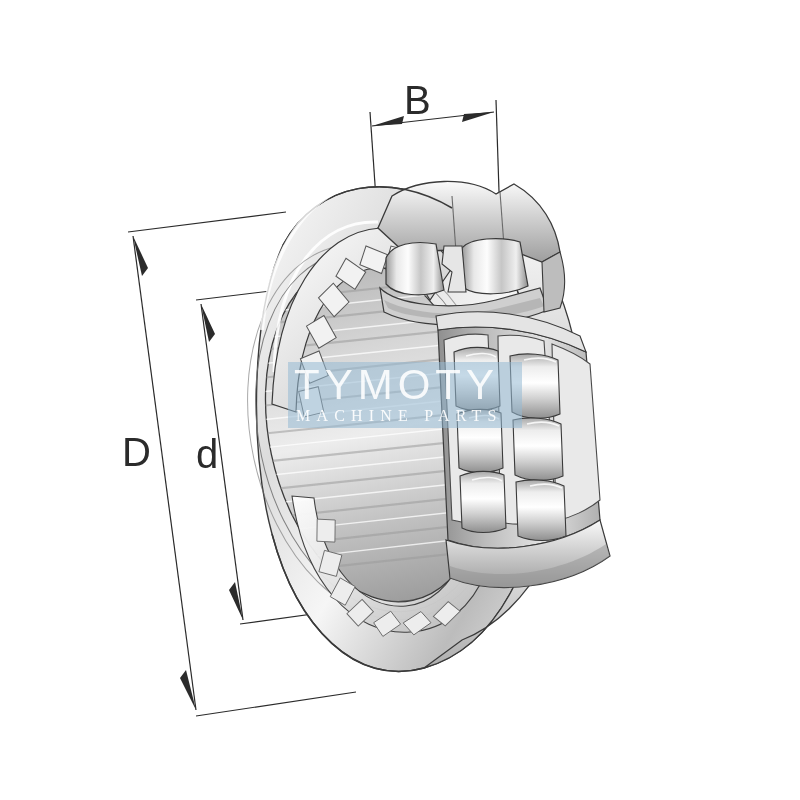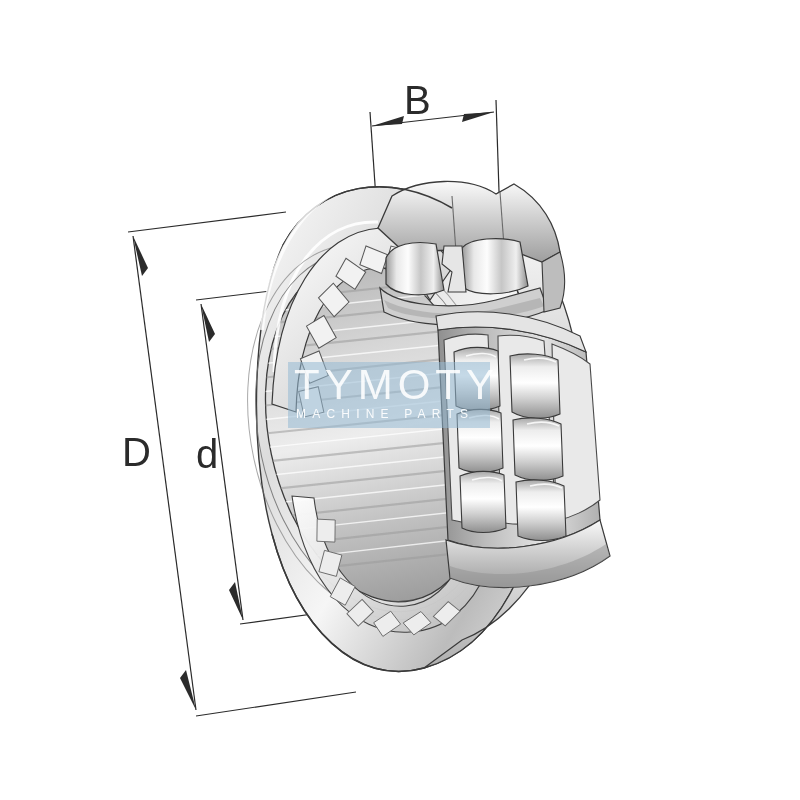--- a/index.html
+++ b/index.html
@@ -43,21 +43,21 @@
   #label-d {
     left: 196px;
     top: 434px;
     font-size: 40px;
   }
   
   #watermark {
     position: absolute;
     left: 288px;
     top: 362px;
-    width: 202px;
+    width: 234px;
     height: 66px;
     pointer-events: none;
   }
   #watermark .band {
     position: absolute;
     left: 0;
     top: 0;
     width: 100%;
     height: 100%;
     background: rgba(150, 186, 212, 0.55);
@@ -70,22 +70,22 @@
     font-size: 42px;
     font-weight: 400;
     letter-spacing: 5px;
     color: rgba(255, 255, 255, 0.88);
     line-height: 1;
   }
   #watermark .wm-sub {
     position: absolute;
     left: 8px;
     top: 46px;
-    font-family: Liberation Sans, sans-serif;
-    font-size: 12px;
+    font-family: Liberation Serif, serif;
+    font-size: 16px;
     font-weight: 400;
     letter-spacing: 6.2px;
     color: rgba(255, 255, 255, 0.92);
     line-height: 1;
   }
 </style>
 </head>
 <body>
 
 <div id="canvas">

